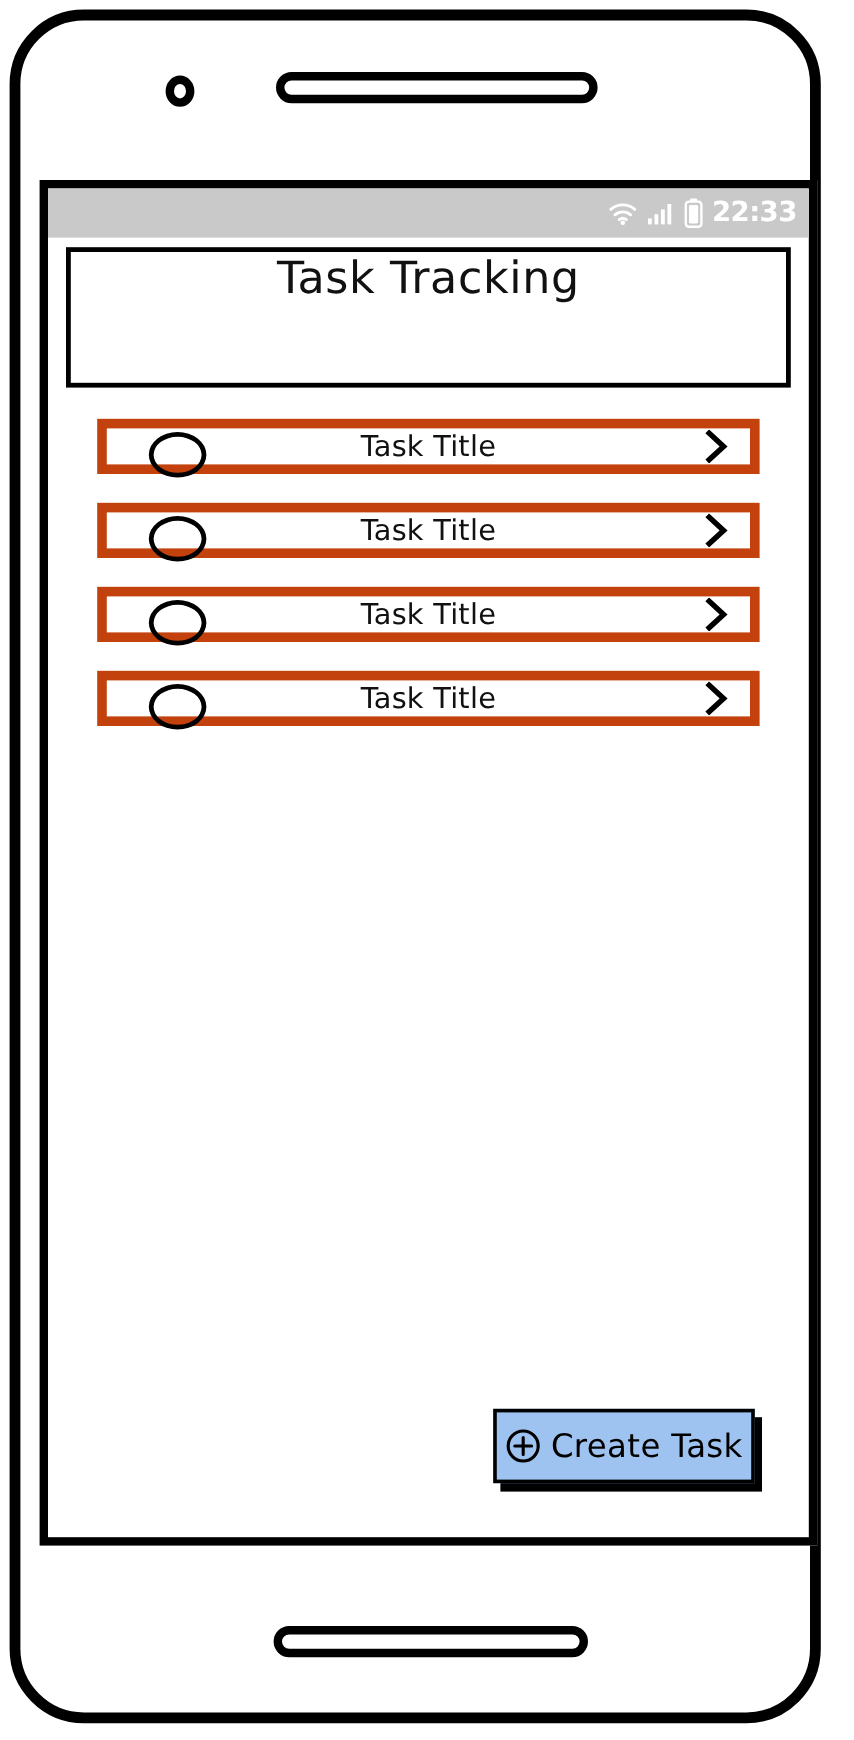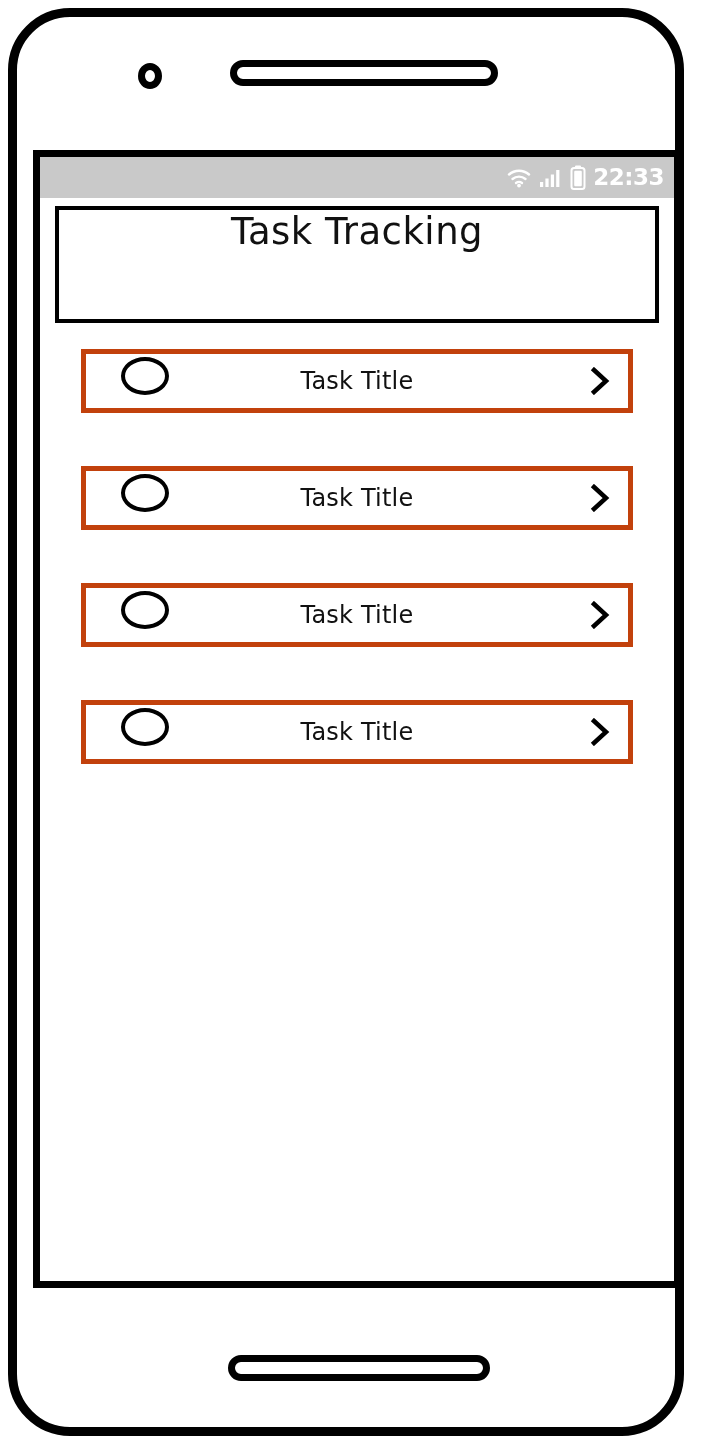--- a/index.html
+++ b/index.html
@@ -132,24 +132,24 @@
   
   .task-list {
     position: absolute;
     left: 0;
     top: 192px;
     width: 634px;
     padding: 0 0 0 0;
   }
   .task-row {
     position: relative;
-    margin: 0 auto 53px auto;
+    margin: 0 auto 24px auto;
     width: 552px;
-    height: 64px;
-    border: 5px solid #c2410c;
+    height: 46px;
+    border: 8px solid #c2410c;
     box-sizing: border-box;
     background: #ffffff;
     display: flex;
     align-items: center;
   }
   .task-row:last-child { margin-bottom: 0; }
 
   .task-checkbox {
     position: absolute;
     left: 35px;
@@ -304,18 +304,30 @@
         <span class="task-label">Task Title</span>
         <span class="task-chevron">
           <svg width="20" height="28" viewBox="0 0 20 28">
             <path d="M4 3 L16 14 L4 25" fill="none" stroke="#000000" stroke-width="4.5" stroke-linecap="square" stroke-linejoin="miter"></path>
           </svg>
         </span>
       </div>
 
     </div>
 
+    <div class="create-btn-wrap">
+      <div class="create-btn-shadow"></div>
+      <div class="create-btn">
+        <span class="create-btn-icon">
+          <svg width="30" height="30" viewBox="0 0 30 30">
+            <circle cx="15" cy="15" r="12.5" fill="none" stroke="#000000" stroke-width="2.6"></circle>
+            <path d="M15 8 L15 22 M8 15 L22 15" stroke="#000000" stroke-width="2.6" stroke-linecap="round"></path>
+          </svg>
+        </span>
+        <span class="create-btn-label">Create Task</span>
+      </div>
+    </div>
 
   </div>
 
   <div class="home-button"></div>
 
 </div>
 
 </body></html>

